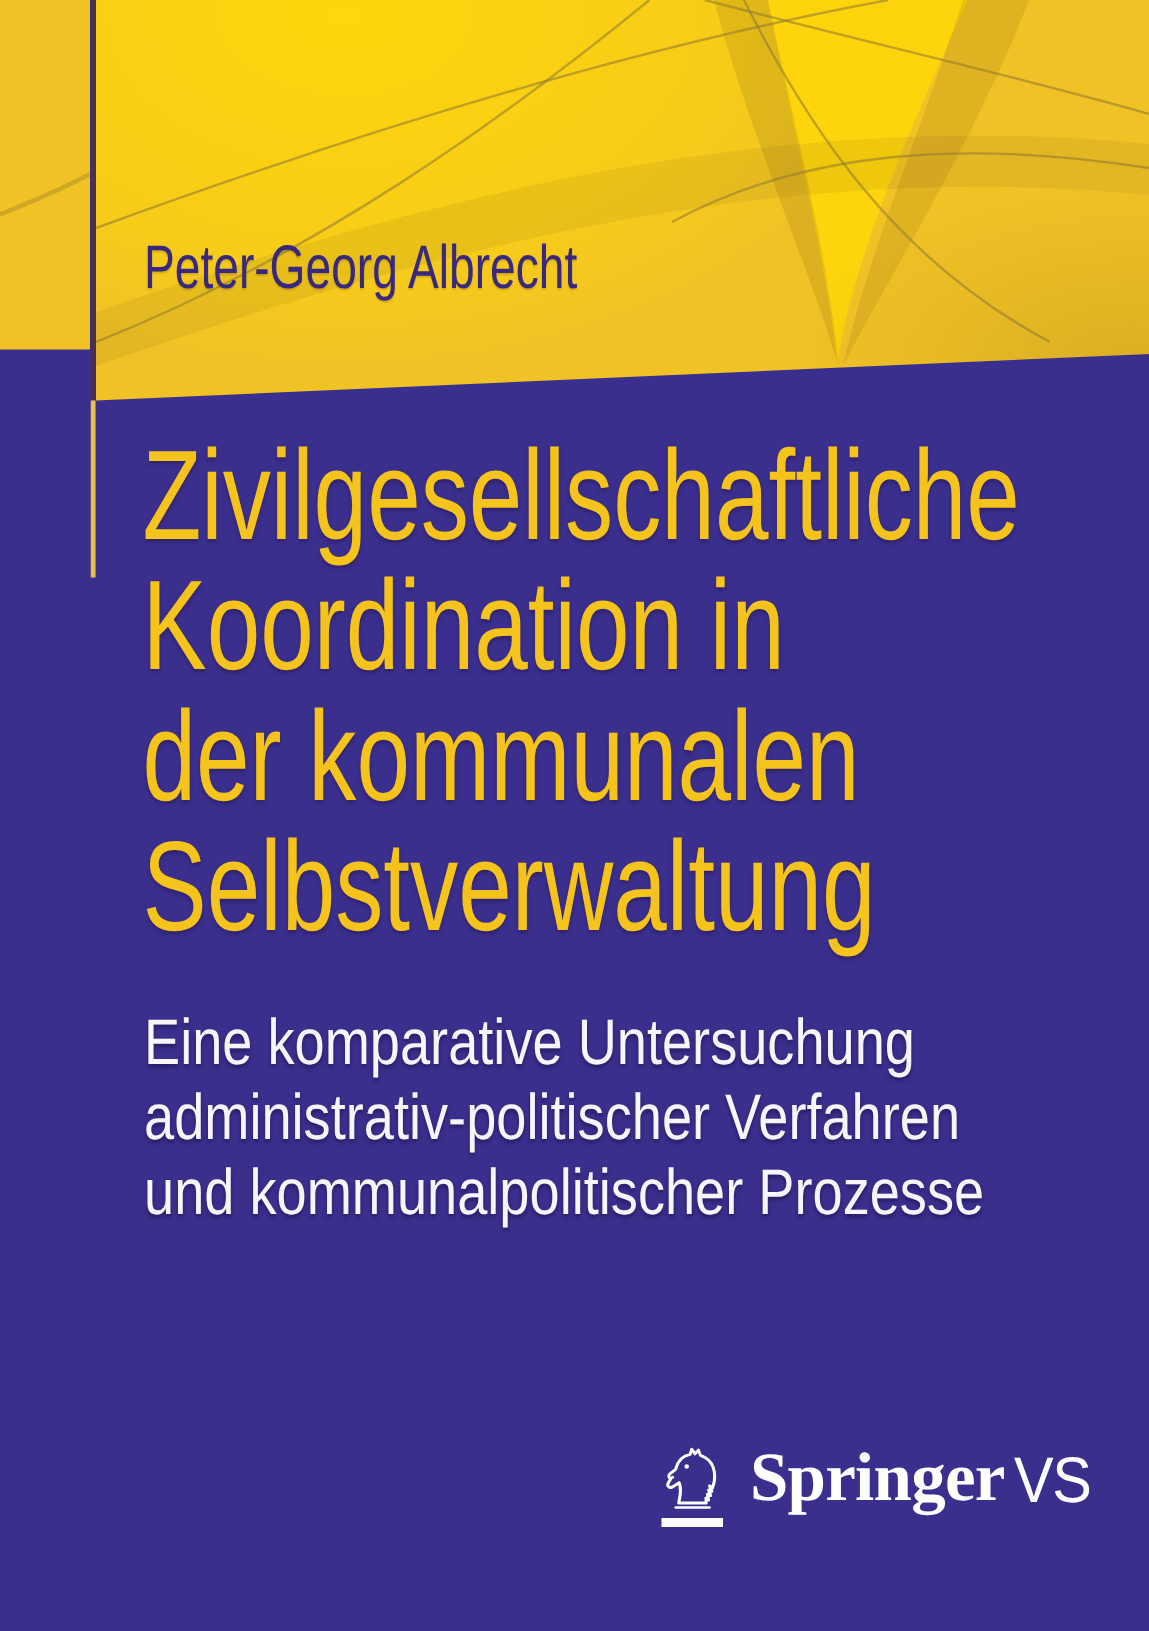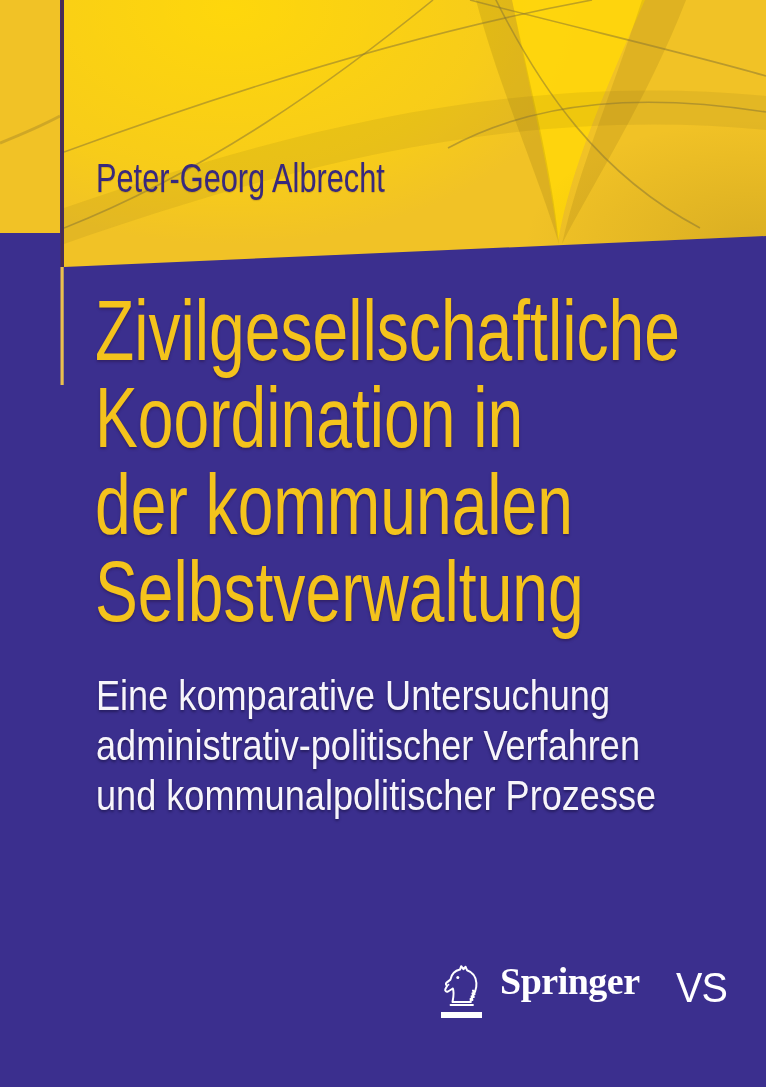--- a/index.html
+++ b/index.html
@@ -38,21 +38,21 @@
     text-shadow:0 2px 3px rgba(12,6,40,.45);
   }
   .subtitle span{display:block;}
 
   .publisher-logo{display:contents;}
   .horse-icon{position:absolute;left:442px;top:962px;width:36px;height:46px;}
   .logo-underline{position:absolute;left:441px;top:1012px;width:41px;height:6px;background:#fff;}
   .publisher-name{
     position:absolute;left:500px;top:962px;
     font-family:"Liberation Serif",serif;font-weight:700;
-    font-size:38px;line-height:1;color:#fff;letter-spacing:-.5px;
+    font-size:46px;line-height:1;color:#fff;letter-spacing:-.5px;
     white-space:nowrap;
   }
   .publisher-imprint{
     position:absolute;left:676px;top:966px;
     font-family:"Liberation Sans",sans-serif;font-weight:300;
     font-size:43px;line-height:1;color:#fff;letter-spacing:-1px;
     transform:scaleX(.92);transform-origin:left top;
     white-space:nowrap;
   }
 </style>

